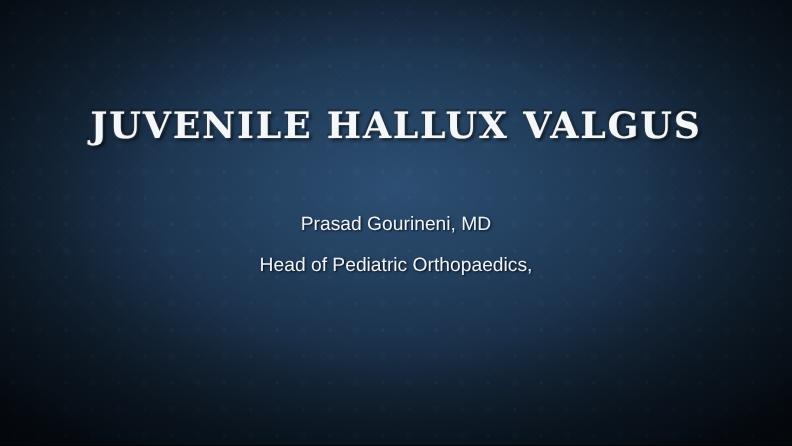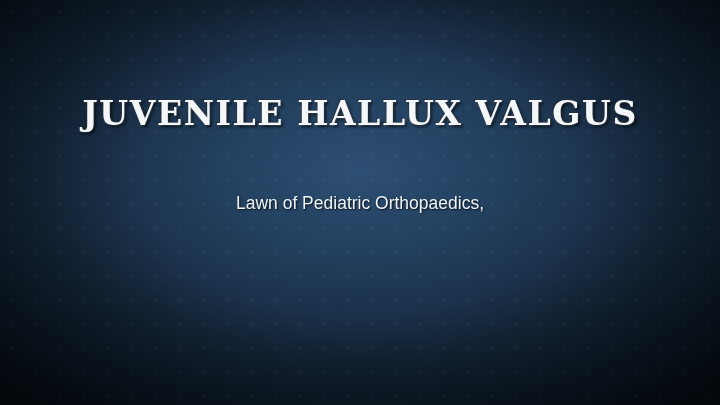--- a/index.html
+++ b/index.html
@@ -89,16 +89,17 @@
 
 <div id="slide">
   <div id="texture"></div>
   <div id="texture2"></div>
   <div id="vignette"></div>
 
   <div id="content">
     <div class="title">JUVENILE HALLUX VALGUS</div>
 
     <div class="subtitle-block">
-      <div class="subtitle-line">Lawn of Pediatric Orthopaedics,</div>
+      <div class="subtitle-line">Prasad Gourineni, MD</div>
+      <div class="subtitle-line">Head of Pediatric Orthopaedics,</div>
     </div>
   </div>
 </div>
 
 </body></html>

